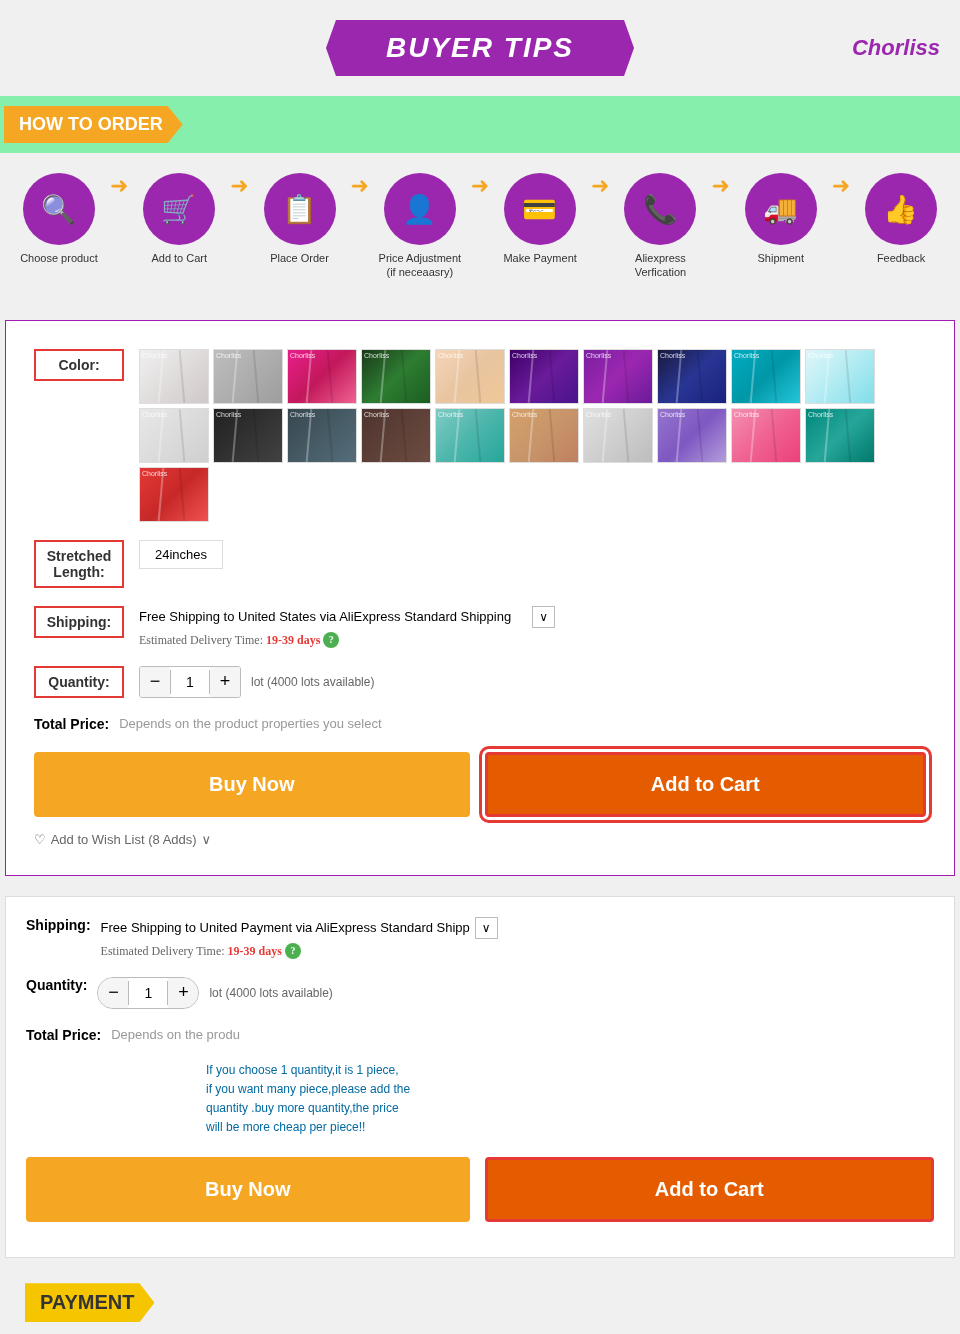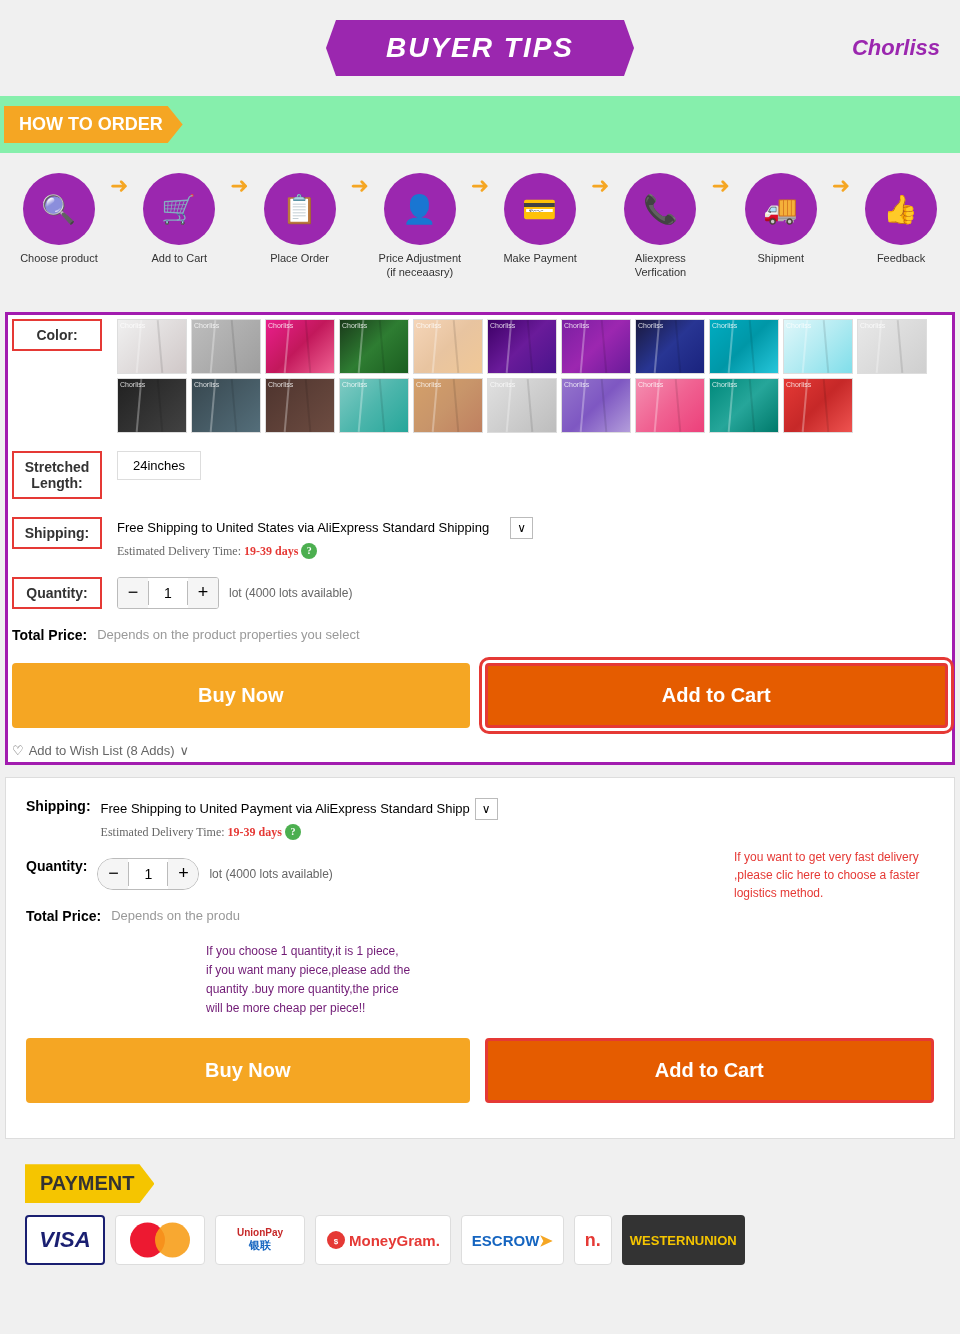--- a/index.html
+++ b/index.html
@@ -85,23 +85,23 @@
       align-items: center;
       padding-bottom: 30px;
       color: #f5a623;
       font-size: 22px;
       margin: 0 2px;
     }
 
     
     .product-section {
       background: white;
-      margin: 12px 5px;
-      padding: 4px;
-      border: 3px solid #a21caf;
+      margin: 20px 5px;
+      padding: 28px;
+      border: 1px solid #a21caf;
     }
 
     
     .field-row {
       display: flex;
       align-items: flex-start;
       margin-bottom: 18px;
     }
     .field-label {
       border: 2px solid #e53935;
@@ -614,30 +614,24 @@
           <span class="qty-available">lot (4000 lots available)</span>
         </div>
       </div>
 
       <div class="field-row">
         <span class="total-price-label">Total Price:</span>
         <span class="total-price-value" style="margin-left:10px;">Depends on the produ</span>
       </div>
     </div>
 
-    <div style="width:200px;margin-left:20px;margin-top:-10px;">
-      <div style="color:#e53935;font-size:12px;line-height:1.5;">If you want to get very
-fast delivery ,please clic
-here to choose a faster
-logistics method.</div>
-    </div>
   </div>
 
   <div style="position:relative;margin-bottom:10px;">
-    <div style="color:#701a75;font-size:12px;line-height:1.6;margin-left:180px;white-space:pre-line;">If you choose 1 quantity,it is 1 piece,
+    <div style="color:#0369a1;font-size:12px;line-height:1.6;margin-left:180px;white-space:pre-line;">If you choose 1 quantity,it is 1 piece,
 if you want many piece,please add the
 quantity .buy more quantity,the price
 will be more cheap per piece!!</div>
   </div>
 
   <div class="btn-row">
     <button class="btn-buy-now">Buy Now</button>
     <button class="btn-add-to-cart">Add to Cart</button>
   </div>
 </div>

